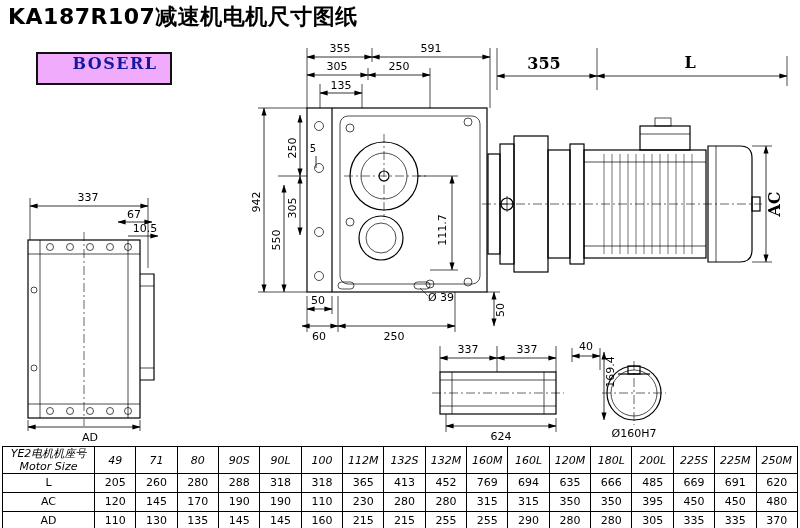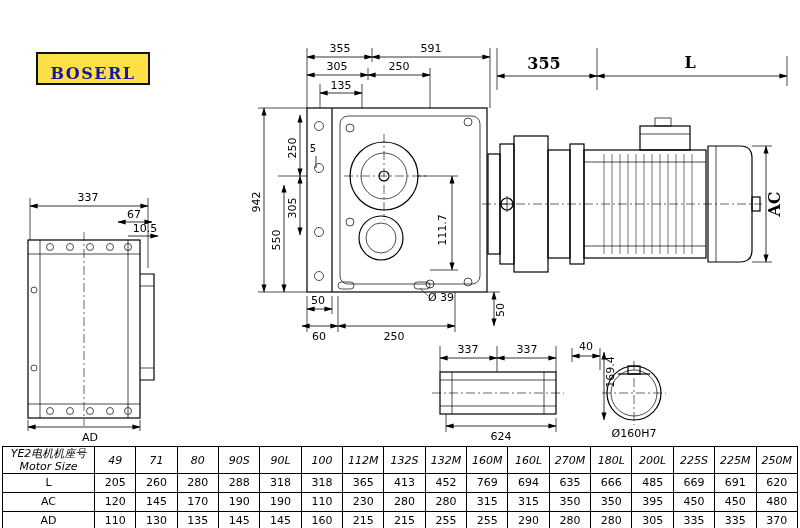--- a/index.html
+++ b/index.html
@@ -1,19 +1,19 @@
 <!DOCTYPE html>
 <html><head>
 <meta charset="utf-8">
 <style>
   html,body{margin:0;padding:0;width:800px;height:528px;background:#fff;overflow:hidden;}
   body{font-family:"DejaVu Sans", sans-serif;position:relative;color:#000;}
   .page{position:absolute;inset:0;background:#fff;}
   .title{position:absolute;left:8px;top:2px;font-size:22px;font-weight:bold;letter-spacing:0.5px;white-space:nowrap;}
-  .logo{position:absolute;left:36px;top:52px;width:110px;height:29px;border:2px solid #111;background:#fde047;display:flex;align-items:flex-end;justify-content:center;}
+  .logo{position:absolute;left:36px;top:52px;width:110px;height:29px;border:2px solid #111;background:#f0abfc;display:flex;align-items:flex-start;justify-content:center;padding-left:22px;}
   .logo span{color:#18189c;font-weight:bold;font-size:16px;letter-spacing:1.5px;font-family:"DejaVu Serif", serif;}
   svg.drawing{position:absolute;left:0;top:0;}
   svg text{font-family:"DejaVu Sans", sans-serif;fill:#000;}
   .dim{font-size:11px;}
   .dims{font-size:10px;}
   .dimb{font-size:16px;font-weight:bold;font-family:"DejaVu Serif", serif;}
   .ol{stroke:#000;stroke-width:1.2;fill:none;}
   .tl{stroke:#000;stroke-width:0.7;fill:none;}
   .dl{stroke:#000;stroke-width:0.8;fill:none;}
   .cl{stroke:#000;stroke-width:0.6;fill:none;stroke-dasharray:9 3 2 3;}
@@ -22,20 +22,21 @@
   table.size-table td{border:1px solid #000;text-align:center;padding:0;height:18px;line-height:18px;overflow:hidden;white-space:nowrap;}
   table.size-table tr.hdr td{height:26px;line-height:13px;font-style:italic;}
   table.size-table td.corner{font-size:11px;}
   table.size-table td.corner div{line-height:13px;}
 </style>
 </head>
 <body>
 
 <div class="page">
 
+  <div class="title">KA187R107减速机电机尺寸图纸</div>
 
   <div class="logo">
     <span>BOSERL</span>
   </div>
 
   <svg class="drawing" width="800" height="446" viewBox="0 0 800 446">
     <defs>
       <marker id="ar" viewBox="0 0 10 10" refX="9.5" refY="5" markerWidth="10" markerHeight="10" orient="auto-start-reverse">
         <path d="M0,1.8 L10,5 L0,8.2 Z" fill="#000"></path>
       </marker>
@@ -271,21 +272,21 @@
           <td>71</td>
           <td>80</td>
           <td>90S</td>
           <td>90L</td>
           <td>100</td>
           <td>112M</td>
           <td>132S</td>
           <td>132M</td>
           <td>160M</td>
           <td>160L</td>
-          <td>270M</td>
+          <td>120M</td>
           <td>180L</td>
           <td>200L</td>
           <td>225S</td>
           <td>225M</td>
           <td>250M</td>
         </tr>
         <tr>
           <td>L</td>
           <td>205</td>
           <td>260</td>

